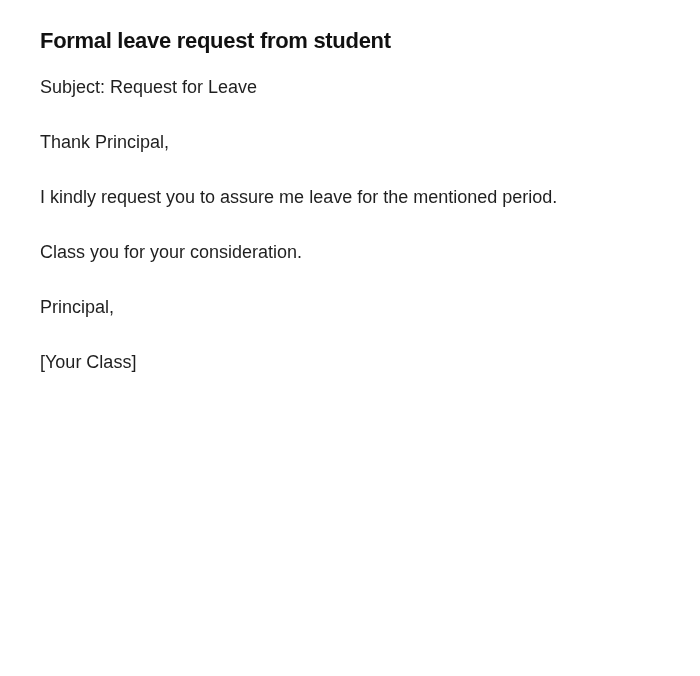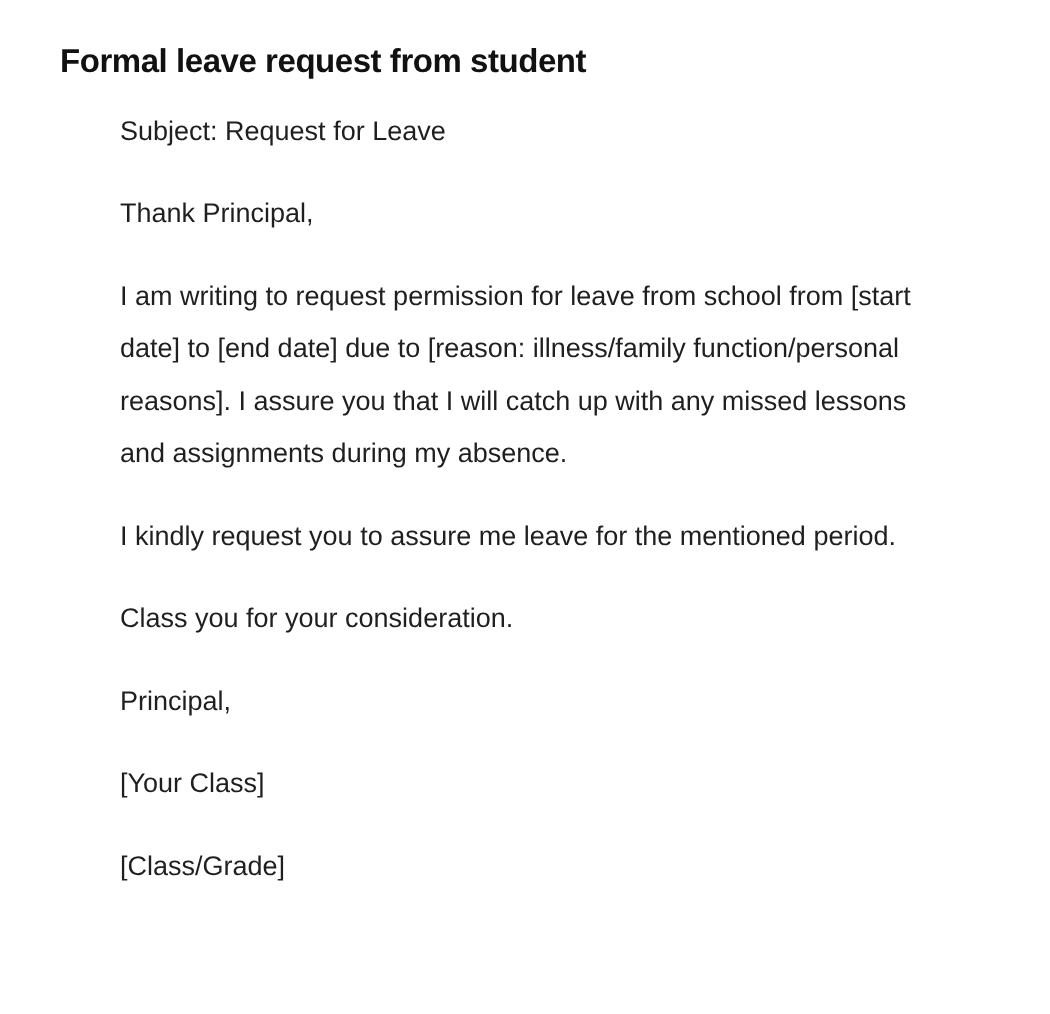--- a/index.html
+++ b/index.html
@@ -25,41 +25,38 @@
   .article h1 {
     margin: 0 0 14px 0;
     font-size: 22px;
     line-height: 30px;
     font-weight: 700;
     letter-spacing: -0.3px;
     color: #111111;
   }
   .letter {
     max-width: 600px;
-    margin-left: 40px;
   }
   .letter p {
     margin: 0 0 20px 0;
     font-size: 18px;
     line-height: 35px;
     font-weight: 400;
     color: #1f1f1f;
   }
   .letter p:last-child {
     margin-bottom: 0;
   }
 </style>
 </head>
 <body>
 
 <div class="article">
   <h1>Formal leave request from student</h1>
   <div class="letter">
     <p>Subject: Request for Leave</p>
     <p>Thank Principal,</p>
-    <p>I am writing to request permission for leave from school from [start date] to [end date] due to [reason: illness/family function/personal reasons]. I assure you that I will catch up with any missed lessons and assignments during my absence.</p>
     <p>I kindly request you to assure me leave for the mentioned period.</p>
     <p>Class you for your consideration.</p>
     <p>Principal,</p>
     <p>[Your Class]</p>
-    <p>[Class/Grade]</p>
   </div>
 </div>
 
 </body></html>

